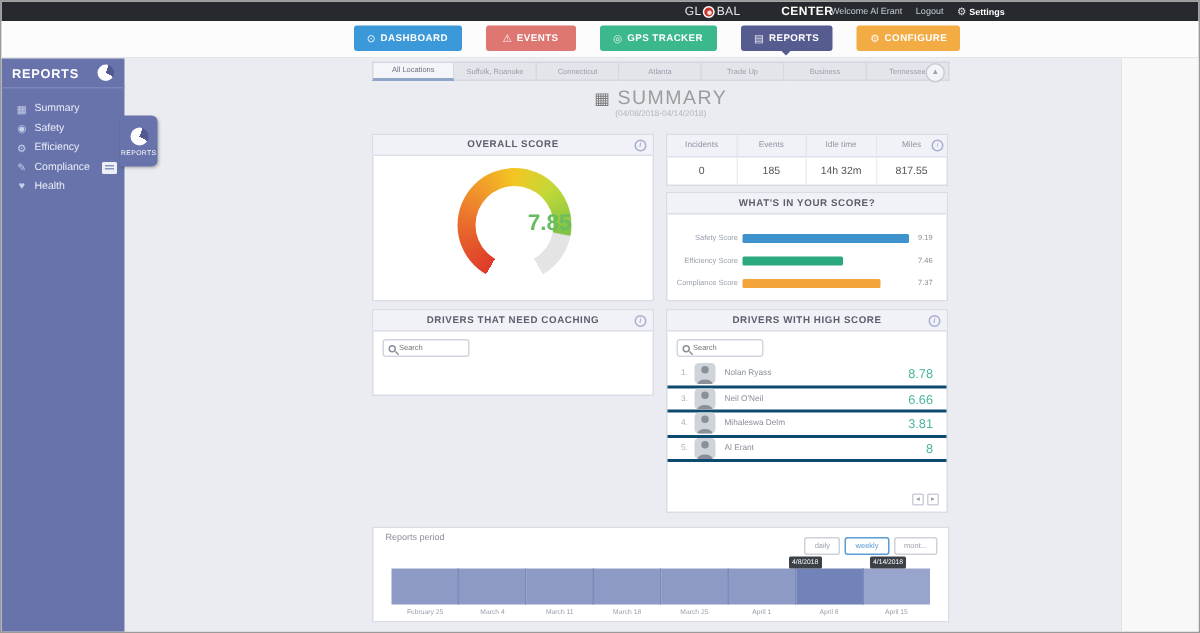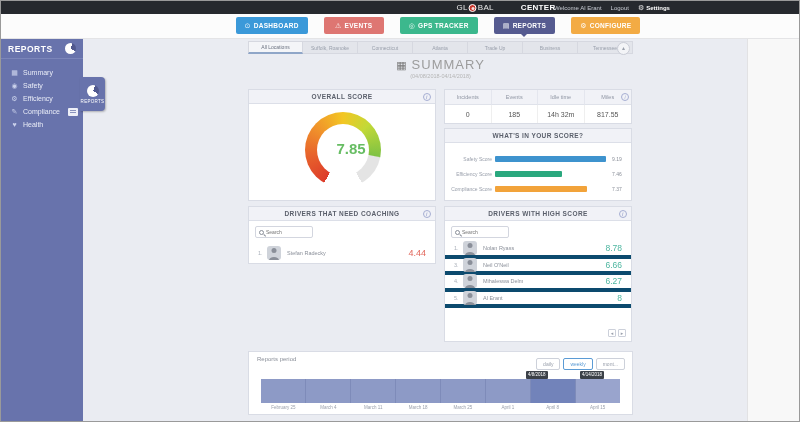--- a/index.html
+++ b/index.html
@@ -60,21 +60,21 @@
   .panel{position:absolute;background:#fff;border:1px solid #d9dce5;}
   .panel-h{height:14px;background:#f1f2f7;border-bottom:1px solid #dcdfe8;display:flex;align-items:center;justify-content:center;font-size:6.5px;font-weight:bold;color:#5a5f6b;letter-spacing:.4px;position:relative;}
   .info-i{position:absolute;right:4px;top:3px;width:8px;height:8px;border:1px solid #a6aed2;border-radius:50%;font-size:5px;line-height:7px;text-align:center;color:#a6aed2;cursor:pointer;}
   .info-i::before{content:"i";font-style:italic;}
 
   
   #overall-panel{left:247px;top:88px;width:188px;height:112px;}
   .gauge{position:absolute;left:56px;top:22px;width:76px;height:76px;border-radius:50%;
     background:conic-gradient(from 210deg,#dd3b2a 0deg,#e8662c 55deg,#f0932b 100deg,#f3c623 150deg,#c3d937 195deg,#7fc243 250deg,#e4e4e4 252deg,#e4e4e4 300deg,transparent 300deg 360deg);}
   .gauge::after{content:"";position:absolute;left:12px;top:12px;width:52px;height:52px;background:#fff;border-radius:50%;}
-  .gauge-val{position:absolute;left:56px;top:50px;width:76px;text-align:center;font-size:15px;font-weight:bold;color:#67bd63;z-index:2;padding-left:16px;}
+  .gauge-val{position:absolute;left:56px;top:50px;width:76px;text-align:right;font-size:15px;font-weight:bold;color:#67bd63;z-index:2;padding-left:16px;}
 
   
   #stats-panel{left:443px;top:88px;width:188px;height:35px;}
   .stats-grid{display:grid;grid-template-columns:1fr 1fr 1fr 1fr;}
   .stat-h{height:15px;background:#f1f2f7;border-bottom:1px solid #dfe2ea;border-right:1px solid #e4e6ee;font-size:5.5px;color:#8f95a3;display:flex;align-items:center;justify-content:center;position:relative;}
   .stat-h:nth-child(4){border-right:none;}
   .stat-v{height:18px;font-size:7px;color:#555;display:flex;align-items:center;justify-content:center;border-right:1px solid #efefef;}
   .stat-v:last-child{border-right:none;}
   .stat-h .info-i{right:2px;top:3px;}
 
@@ -95,21 +95,21 @@
   .mag::after{content:"";position:absolute;left:3.5px;top:3.5px;width:3px;height:1px;background:#8a8f99;transform:rotate(45deg);transform-origin:0 0;}
   .search-box input{border:none;outline:none;font-size:5px;color:#777;width:100%;padding:0;background:transparent;}
   .avatar{width:14px;height:14px;border-radius:3px;background:#cfd3da;position:relative;overflow:hidden;flex:none;}
   .avatar::before{content:"";position:absolute;top:2px;left:50%;transform:translateX(-50%);width:5px;height:5px;border-radius:50%;background:#8a8f99;}
   .avatar::after{content:"";position:absolute;bottom:-3px;left:50%;transform:translateX(-50%);width:10px;height:6px;border-radius:50%;background:#8a8f99;}
   .drv-rank{width:9px;font-size:5.5px;color:#aab0ba;flex:none;}
   .drv-name{font-size:5.5px;color:#8a8f99;margin-left:6px;}
   .coach-row{position:absolute;left:0;right:0;top:36px;height:20px;display:flex;align-items:center;padding:0 9px;}
   .coach-score{margin-left:auto;font-size:9px;color:#e2685c;}
   .hs-rows{position:absolute;left:0;right:0;top:35px;}
-  .hs-row{height:16.5px;display:flex;align-items:center;padding:0 9px;border-bottom:4px solid #0c4a6e;}
+  .hs-row{height:16.5px;display:flex;align-items:center;padding:0 9px;border-bottom:2px solid #0c4a6e;}
   .hs-score{margin-left:auto;font-size:8.5px;color:#4db6a0;}
   .pager{position:absolute;right:5px;bottom:4px;display:flex;gap:2px;}
   .pg{width:8px;height:8px;border:1px solid #ccd0da;border-radius:1px;font-size:5px;line-height:7px;text-align:center;color:#9aa0ac;cursor:pointer;}
   .pg.prev::before{content:"◂";} .pg.next::before{content:"▸";}
 
   
   #period-panel{left:247px;top:350px;width:385px;height:64px;}
   .rp-title{position:absolute;left:8px;top:4px;font-size:6px;color:#8a8f99;}
   .rp-btns{position:absolute;right:7px;top:6px;display:flex;gap:3px;}
   .rp-btn{border:1px solid #cdd1da;border-radius:2px;font-size:5px;color:#9aa0ac;padding:2px 6px;background:#fff;cursor:pointer;}
@@ -276,26 +276,20 @@
 
   <div class="panel" id="coaching-panel">
     <div class="panel-h">
         <span>DRIVERS THAT NEED COACHING</span>
         <span class="info-i"></span>
       </div>
     <div class="search-box">
       <span class="mag"></span>
       <input placeholder="Search" style="">
     </div>
-    <div class="coach-row">
-      <span class="drv-rank">1.</span>
-      <span class="avatar"></span>
-      <span class="drv-name">Stefan Radecky</span>
-      <span class="coach-score">4.44</span>
-    </div>
   </div>
 
   <div class="panel" id="highscore-panel">
     <div class="panel-h">
         <span>DRIVERS WITH HIGH SCORE</span>
         <span class="info-i"></span>
       </div>
     <div class="search-box">
       <span class="mag"></span>
       <input placeholder="Search" style="">
@@ -310,21 +304,21 @@
       <div class="hs-row">
         <span class="drv-rank">3.</span>
         <span class="avatar"></span>
         <span class="drv-name">Neil O'Neil</span>
         <span class="hs-score">6.66</span>
       </div>
       <div class="hs-row">
         <span class="drv-rank">4.</span>
         <span class="avatar"></span>
         <span class="drv-name">Mihaleswa Delm</span>
-        <span class="hs-score">6.27</span>
+        <span class="hs-score">3.81</span>
       </div>
       <div class="hs-row">
         <span class="drv-rank">5.</span>
         <span class="avatar"></span>
         <span class="drv-name">Al Erant</span>
         <span class="hs-score">8</span>
       </div>
     </div>
     <div class="pager">
       <span class="pg prev"></span>

